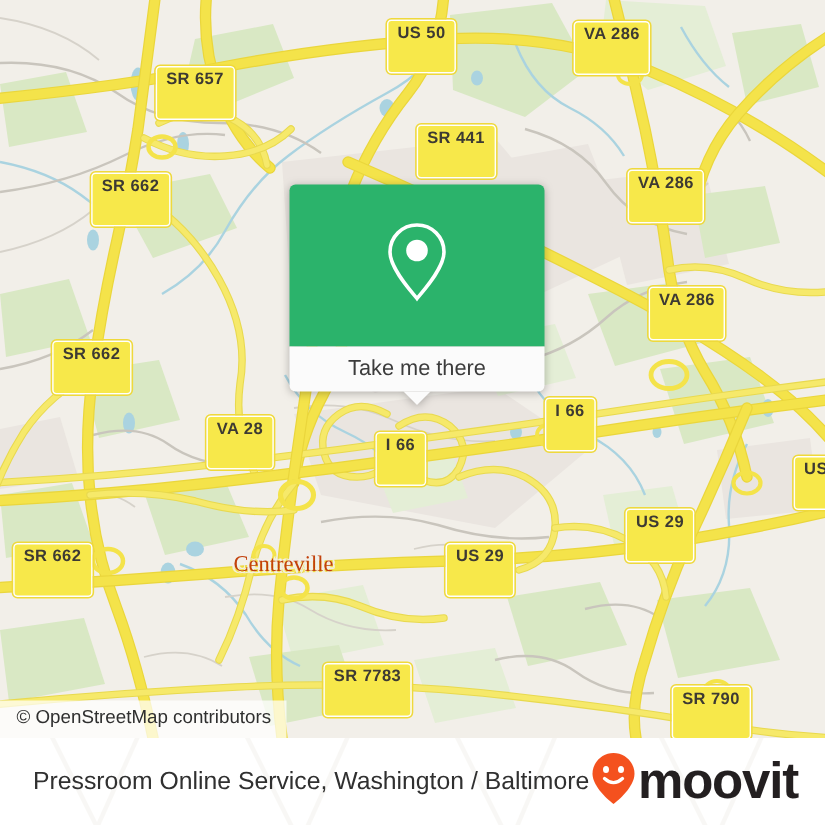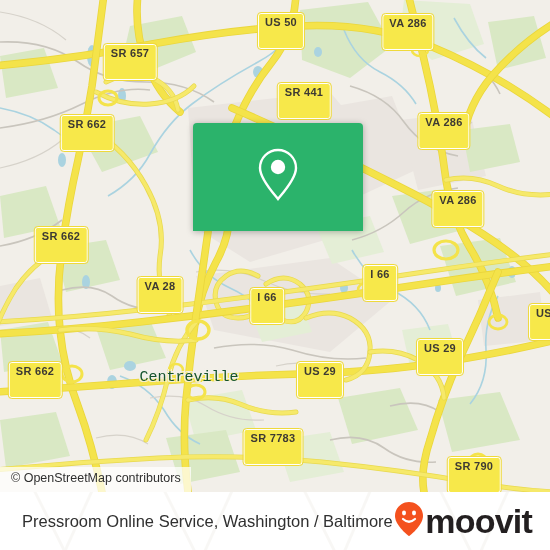--- a/index.html
+++ b/index.html
@@ -52,23 +52,23 @@
     line-height: 1;
     padding: 3px 6px 20px 6px;
     white-space: nowrap;
     font-family: "Liberation Sans", sans-serif;
   }
 
   
   .place-label {
     position: absolute;
     transform: translate(-50%, -50%);
-    color: #14532d;
+    color: #c2410c;
     font-size: 15px;
-    font-family: Liberation Mono, monospace;
+    font-family: Liberation Serif, serif;
     white-space: nowrap;
     text-shadow:
       -1.5px -1.5px 0 rgba(242,239,233,0.9),
        1.5px -1.5px 0 rgba(242,239,233,0.9),
       -1.5px  1.5px 0 rgba(242,239,233,0.9),
        1.5px  1.5px 0 rgba(242,239,233,0.9);
   }
 
   
   #popup {
@@ -369,36 +369,40 @@
         <div class="shield" style="left: 458px; top: 209px;">VA 286</div>
         <div class="shield" style="left: 87px; top: 133px;">SR 662</div>
         <div class="shield" style="left: 61px; top: 245px;">SR 662</div>
         <div class="shield" style="left: 35px; top: 380px;">SR 662</div>
         <div class="shield" style="left: 160px; top: 295px;">VA 28</div>
         <div class="shield" style="left: 267px; top: 306px;">I 66</div>
         <div class="shield" style="left: 380px; top: 283px;">I 66</div>
         <div class="shield" style="left: 544px; top: 322px;">US</div>
         <div class="shield" style="left: 440px; top: 357px;">US 29</div>
         <div class="shield" style="left: 320px; top: 380px;">US 29</div>
-        <div class="shield" style="left: 245px; top: 447px; margin-left: 28px;">SR 7783</div>
+        <div class="shield" style="left: 245px; top: 460px;">SR 7783</div>
         <div class="shield" style="left: 474px; top: 475px;">SR 790</div>
       </div>
 
     <div id="place-labels">
         <div class="place-label" style="left: 189px; top: 377px;">Centreville</div>
       </div>
 
     <div id="popup">
       <div id="popup-header">
         <span>
           <svg width="46" height="58" viewBox="0 0 46 58" aria-hidden="true">
             <path d="M23 4 C13 4 5 12 5 22 C5 33 19 48 23 53 C27 48 41 33 41 22 C41 12 33 4 23 4 Z" fill="none" stroke="#FFFFFF" stroke-width="2.4"></path>
             <circle cx="23" cy="21" r="7.2" fill="#FFFFFF"></circle>
           </svg>
         </span>
+      </div>
+      <div id="popup-footer">
+        <span id="popup-label">Take me there</span>
+        <div id="popup-tail"></div>
       </div>
     </div>
 
     <div id="attribution">© OpenStreetMap contributors</div>
   </div>
 
   <div id="footer">
     <svg id="footer-watermark" viewBox="0 0 550 58" preserveAspectRatio="none" aria-hidden="true">
       <g stroke="#F3F1EC" stroke-width="3" fill="none">
         <path d="M30 -10 L70 70"></path>

